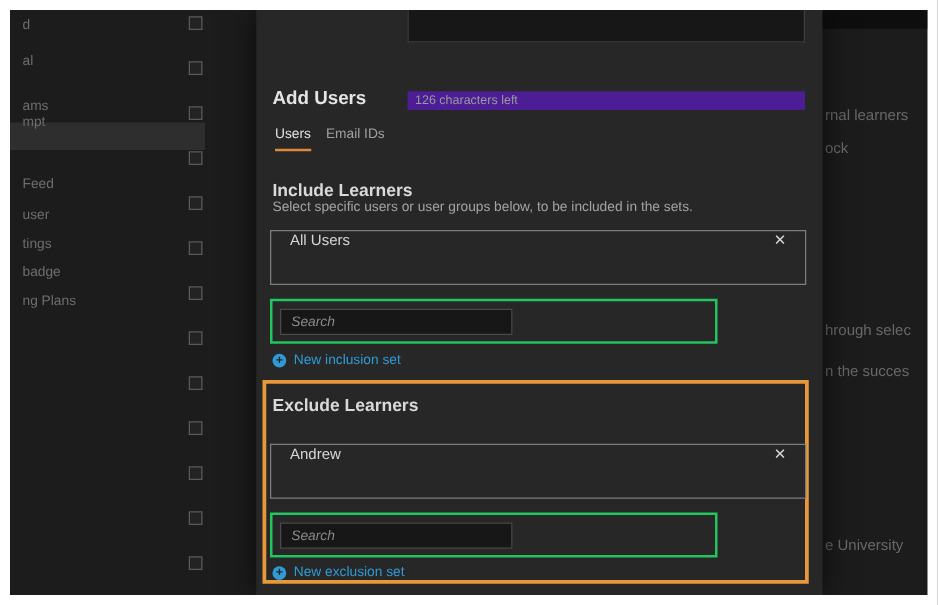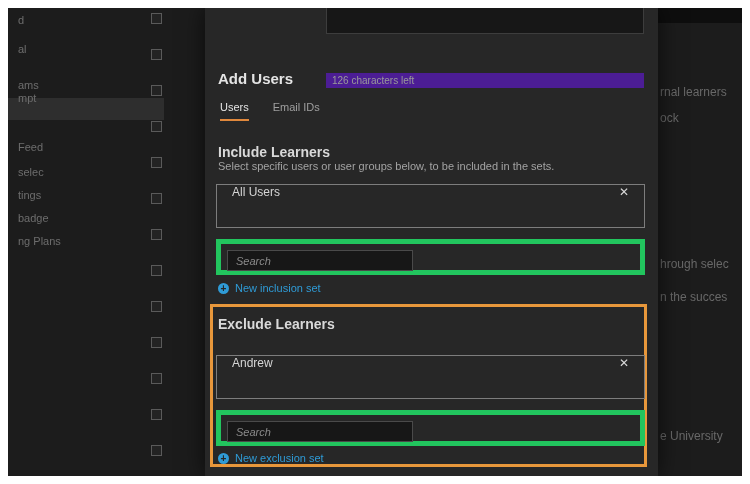--- a/index.html
+++ b/index.html
@@ -12,48 +12,48 @@
   .cb-col{position:absolute;left:143px;top:5px;display:flex;flex-direction:column;gap:25px;}
   .cb{width:9px;height:9px;border:1px solid #5a5a5a;background:#232323;}
   .bg-frag{position:absolute;left:652px;font-size:12px;color:#686868;white-space:nowrap;}
   .top-strip{position:absolute;left:648px;top:0;width:86px;height:15px;background:#0e0e0e;}
 
   
   .modal{position:absolute;left:197px;top:0;width:453px;height:468px;background:#272727;box-shadow:0 0 22px rgba(0,0,0,.65);}
   .top-input{position:absolute;left:121px;top:0;width:318px;height:26px;background:#171717;border:1px solid #3d3d3d;border-top:none;color:#dddddd;font-size:11px;padding:0 6px;box-sizing:border-box;outline:none;}
   .counter{position:absolute;left:121px;top:45px;width:318px;height:15px;background:#4c1d95;color:#9a9a9a;font-size:10px;line-height:15px;padding-left:6px;box-sizing:border-box;margin-top:20px;}
   .title{position:absolute;left:13px;top:62px;font-size:15px;font-weight:700;color:#e4e4e4;}
-  .tabs{position:absolute;left:15px;top:93px;display:flex;gap:24px;font-size:11px;}
+  .tabs{position:absolute;left:15px;top:93px;display:flex;gap:12px;font-size:11px;}
   .tab{color:#9f9f9f;padding-bottom:6px;cursor:pointer;}
   .tab.active{color:#e3e3e3;border-bottom:2px solid #E0883C;}
   .sec-h{position:absolute;left:13px;font-size:14px;font-weight:700;color:#d9d9d9;}
   .sec-d{position:absolute;left:13px;font-size:11px;color:#a3a3a3;}
   .chipbox{position:absolute;left:11px;width:429px;height:44px;border:1px solid #7d7d7d;box-sizing:border-box;display:flex;align-items:flex-start;justify-content:space-between;padding:0 15px;}
   .chip-label{font-size:12px;color:#d6d6d6;}
   .x-btn{font-size:12px;color:#d9d9d9;cursor:pointer;}
-  .searchbox{position:absolute;left:11px;width:429px;height:36px;border:5px solid #22c55e;box-sizing:border-box;padding:6px;}
+  .searchbox{position:absolute;left:11px;width:358px;height:36px;border:2px solid #22c55e;box-sizing:border-box;padding:6px;}
   .search-input{width:186px;height:21px;background:#171717;border:1px solid #4a4a4a;box-sizing:border-box;color:#bbbbbb;font-size:11px;font-style:italic;padding:0 8px;outline:none;}
   .search-input::placeholder{color:#8a8a8a;font-style:italic;}
   .add-link{position:absolute;left:13px;display:flex;align-items:center;gap:6px;font-size:11px;color:#2F9BD6;cursor:pointer;}
   .plus-ic{width:11px;height:11px;border-radius:50%;background:#2F9BD6;color:#272727;font-size:10px;line-height:11px;text-align:center;font-weight:700;flex:0 0 auto;}
   .orange-box{position:absolute;left:5px;top:296px;width:437px;height:163px;border:3px solid #E8973B;box-sizing:border-box;pointer-events:none;}
 </style>
 </head>
 <body>
 
 <div class="frame">
   <div class="screen">
 
     <div class="bg-row-highlight"></div>
     <span class="bg-item" style="top:6px">d</span>
     <span class="bg-item" style="top:35px">al</span>
     <span class="bg-item" style="top:71px">ams</span>
     <span class="bg-item" style="top:84px">mpt</span>
     <span class="bg-item" style="top:133px">Feed</span>
-    <span class="bg-item" style="top:158px">selec</span>
+    <span class="bg-item" style="top:158px">user</span>
     <span class="bg-item" style="top:181px">tings</span>
     <span class="bg-item" style="top:204px">badge</span>
     <span class="bg-item" style="top:227px">ng Plans</span>
 
     <div class="cb-col">
       <div class="cb"></div>
       <div class="cb"></div>
       <div class="cb"></div>
       <div class="cb"></div>
       <div class="cb"></div>

